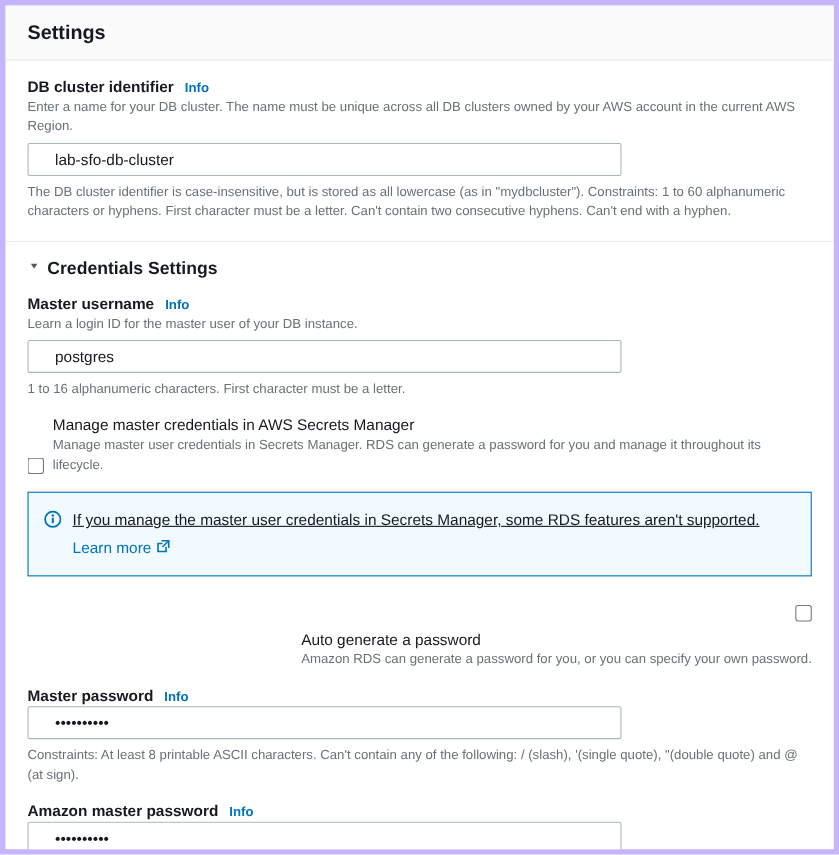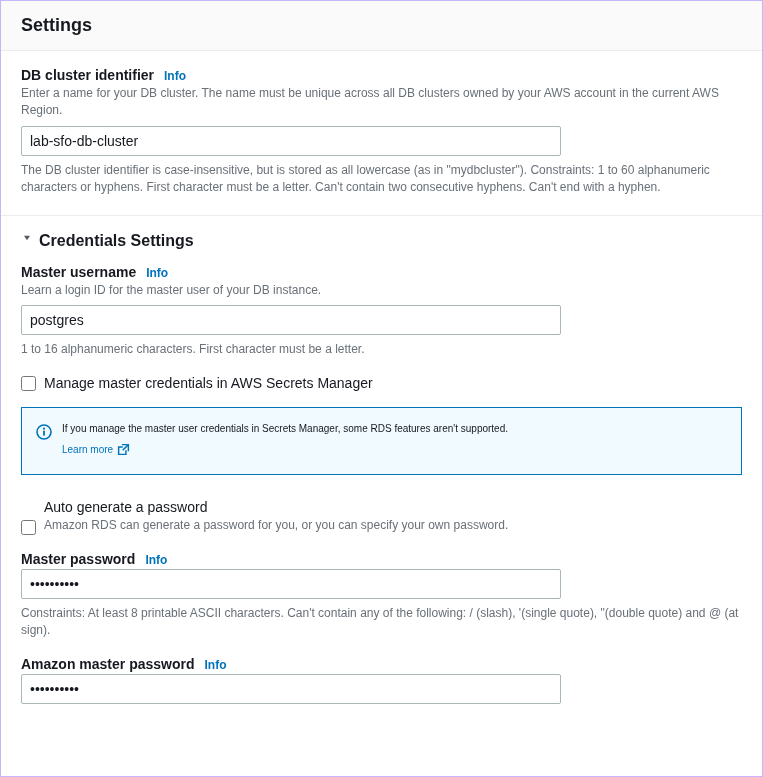--- a/index.html
+++ b/index.html
@@ -4,21 +4,21 @@
 <style>
   * { box-sizing: border-box; }
   body {
     margin: 0;
     font-family: "Amazon Ember", "Helvetica Neue", Arial, sans-serif;
     background: #fff;
     color: #16191f;
     font-size: 14px;
   }
   .panel {
-    border: 1px solid #c4b5fd;
+    border: 5px solid #c4b5fd;
     width: 763px;
     height: 777px;
     overflow: hidden;
   }
   .panel-header {
     padding: 14px 20px;
     border-bottom: 1px solid #eaeded;
     background: #fafafa;
   }
   .panel-header h1 {
@@ -58,21 +58,21 @@
   }
   .field-help {
     font-size: 12px;
     color: #687078;
     line-height: 1.45;
     margin: 6px 0 0 0;
   }
   input[type="text"], input[type="password"] {
     width: 540px;
     max-width: 100%;
-    padding: 6px 8px;
+    padding: 6px 24px;
     font-size: 14px;
     border: 1px solid #aab7b8;
     border-radius: 2px;
     color: #16191f;
     font-family: inherit;
   }
   .expand-header {
     display: flex;
     align-items: flex-start;
     gap: 6px;
@@ -120,23 +120,24 @@
     margin-top: 16px;
     display: flex;
     gap: 10px;
     align-items: flex-start;
   }
   .info-box .info-icon {
     flex: none;
     margin-top: 2px;
   }
   .info-box .info-text {
-    font-size: 10px;
-    color: #16191f;
-    line-height: 1.45;
+    font-size: 14px;
+    color: #16191f;
+    line-height: 1.45;
+    text-decoration: underline;
   }
   .learn-more {
     color: #0073bb;
     text-decoration: none;
     display: inline-flex;
     gap: 4px;
     margin-top: 6px;
     cursor: pointer;
   }
   .field-block { margin-top: 16px; }
@@ -181,20 +182,21 @@
       </div>
       <p class="field-desc">Learn a login ID for the master user of your DB instance.</p>
       <input type="text" value="postgres" style="">
       <p class="field-help">1 to 16 alphanumeric characters. First character must be a letter.</p>
     </div>
 
     <div class="checkbox-row">
       <input type="checkbox" style="">
       <div class="checkbox-text">
         <div class="cb-label">Manage master credentials in AWS Secrets Manager</div>
+        <div class="cb-desc">Manage master user credentials in Secrets Manager. RDS can generate a password for you and manage it throughout its lifecycle.</div>
       </div>
     </div>
 
     <div class="info-box">
       <span class="info-icon">
         <svg width="16" height="16" viewBox="0 0 16 16">
           <circle cx="8" cy="8" r="7" fill="none" stroke="#0073bb" stroke-width="1.6"></circle>
           <circle cx="8" cy="4.6" r="1.1" fill="#0073bb"></circle>
           <rect x="7.1" y="6.6" width="1.8" height="5" fill="#0073bb"></rect>
         </svg>
@@ -207,21 +209,21 @@
             <svg width="13" height="13" viewBox="0 0 16 16">
               <path d="M6 2 H14 V10" fill="none" stroke="#0073bb" stroke-width="1.8"></path>
               <path d="M14 2 L7 9" fill="none" stroke="#0073bb" stroke-width="1.8"></path>
               <path d="M11 9 V14 H2 V5 H7" fill="none" stroke="#0073bb" stroke-width="1.8"></path>
             </svg>
           </span>
         </a>
       </div>
     </div>
 
-    <div class="checkbox-row" style="margin-top:24px;">
+    <div class="checkbox-row" style="margin-top:24px;flex-direction:column;">
       <input type="checkbox" style="">
       <div class="checkbox-text">
         <div class="cb-label">Auto generate a password</div>
         <div class="cb-desc">Amazon RDS can generate a password for you, or you can specify your own password.</div>
       </div>
     </div>
 
     <div class="field-block">
       <div class="field-label-row">
         <span class="field-label">Master password</span>

